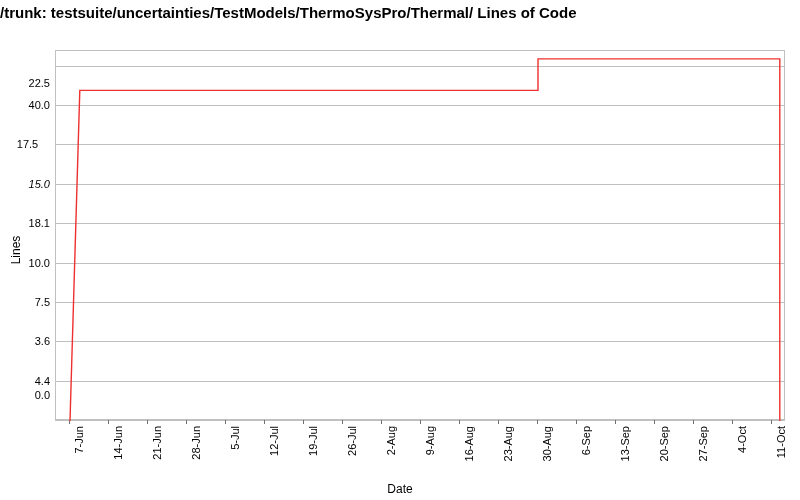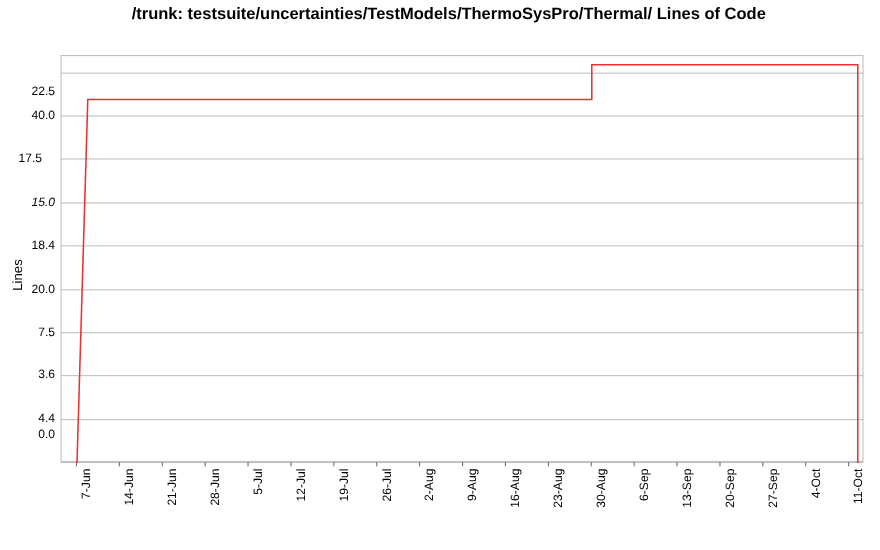--- a/index.html
+++ b/index.html
@@ -12,23 +12,23 @@
     color: #000000;
   }
   .chart-container {
     position: relative;
     width: 800px;
     height: 500px;
   }
   .title {
     position: absolute;
     top: 4px;
-    left: 16px;
+    left: 0;
     right: 0;
-    text-align: center;
+    text-align: left;
     font-size: 15px;
     font-weight: bold;
     line-height: 1.25;
   }
   .plot-area {
     position: absolute;
     left: 55px;
     top: 50px;
     width: 730px;
     height: 370px;
@@ -91,34 +91,35 @@
 </head>
 <body>
 
 <div class="chart-container">
 
   <div class="title">/trunk: testsuite/uncertainties/TestModels/ThermoSysPro/Thermal/
 Lines of Code</div>
 
   <div class="y-axis-label">Lines</div>
 
+  <div class="x-axis-label">Date</div>
 
   <div id="y-ticks">
       <div class="y-gridline" style="top: 420px;"></div>
       <div class="y-tick-label" style="left: 5px; top: 395px;">0.0</div>
       <div class="y-gridline" style="top: 380.638px;"></div>
       <div class="y-tick-label" style="left: 5px; top: 380.638px;">4.4</div>
       <div class="y-gridline" style="top: 341.277px;"></div>
       <div class="y-tick-label" style="left: 5px; top: 341.277px;">3.6</div>
       <div class="y-gridline" style="top: 301.915px;"></div>
       <div class="y-tick-label" style="left: 5px; top: 301.915px;">7.5</div>
       <div class="y-gridline" style="top: 262.553px;"></div>
-      <div class="y-tick-label" style="left: 5px; top: 262.553px;">20.0</div>
+      <div class="y-tick-label" style="left: 5px; top: 262.553px;">10.0</div>
       <div class="y-gridline" style="top: 223.191px;"></div>
-      <div class="y-tick-label" style="left: 5px; top: 223.191px;">18.4</div>
+      <div class="y-tick-label" style="left: 5px; top: 223.191px;">18.1</div>
       <div class="y-gridline" style="top: 183.83px;"></div>
       <div class="y-tick-label" style="left: 5px; top: 183.83px; font-style: italic;">15.0</div>
       <div class="y-gridline" style="top: 144.468px;"></div>
       <div class="y-tick-label" style="left: 5px; top: 144.468px; text-align: center;">17.5</div>
       <div class="y-gridline" style="top: 105.106px;"></div>
       <div class="y-tick-label" style="left: 5px; top: 105.106px;">40.0</div>
       <div class="y-gridline" style="top: 65.7447px;"></div>
       <div class="y-tick-label" style="left: 5px; top: 83px;">22.5</div>
     </div>
   <div id="x-ticks">

